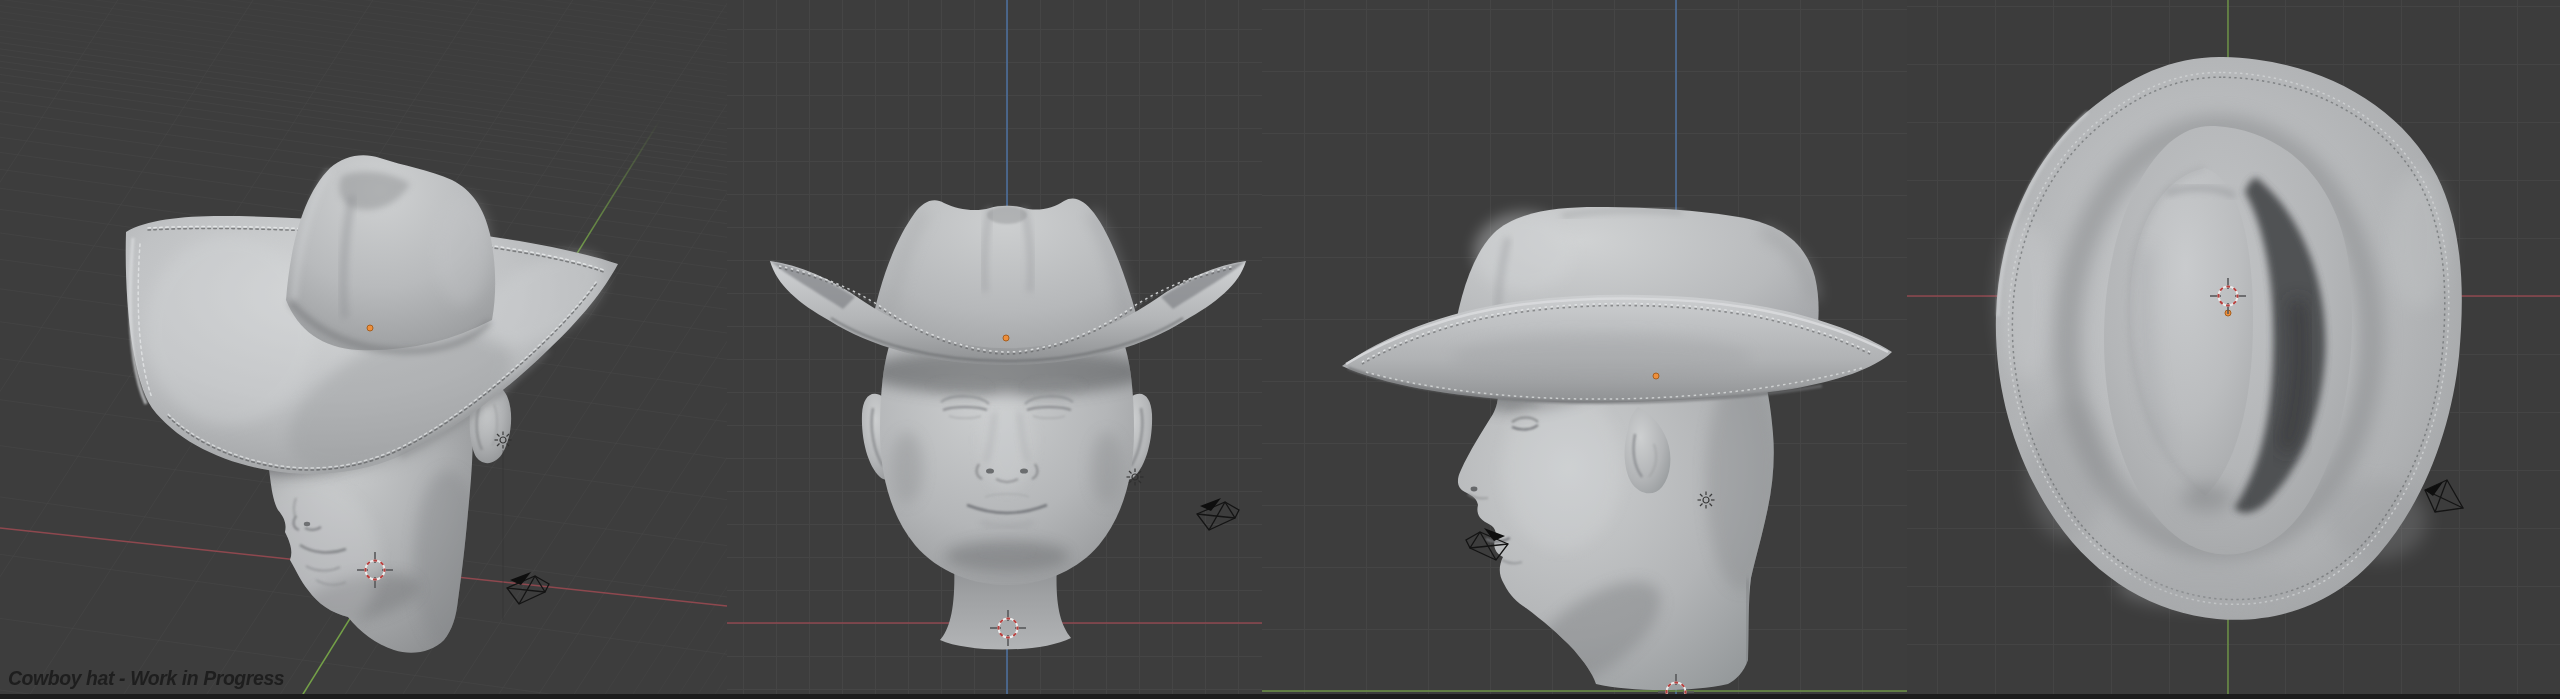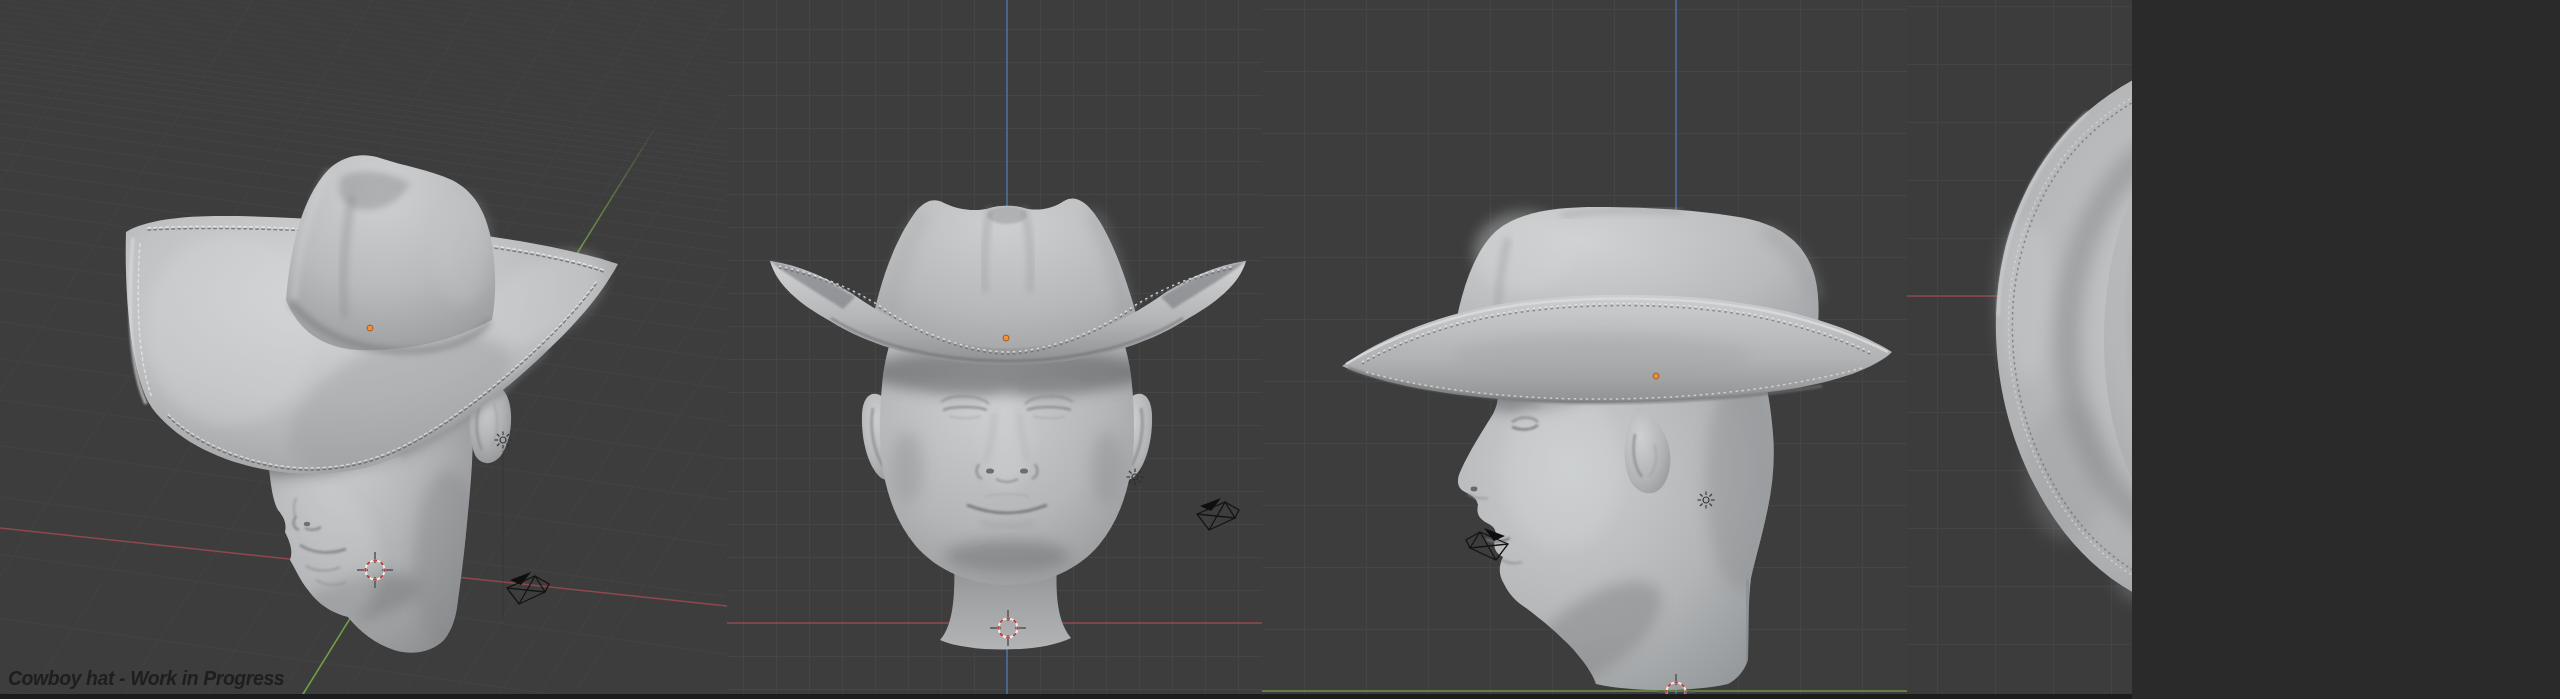--- a/index.html
+++ b/index.html
@@ -1,18 +1,18 @@
 <!DOCTYPE html>
 <html style="--viewport-bg: #3d3d3d; --grid-line: #474747; --axis-x: #9d4a52; --axis-y: #74a147; --axis-z: #4f77ad; --cursor-red: #b8403e; --cursor-white: #ebebeb; --origin-orange: #ee8f3b; --model-light: #d2d4d5; --model-mid: #b2b4b6; --model-dark: #7c7e80; --footer-bar: #1c1c1c; --watermark-text: #1e1e1e;"><head>
 <meta charset="utf-8">
 <title>3D Viewport Montage</title>
 <style>
   html,body{margin:0;padding:0;background:#2a2a2a;}
   body{width:2560px;height:699px;overflow:hidden;font-family:"Liberation Sans",sans-serif;}
-  #screen{position:relative;width:2132px;height:699px;background:var(--viewport-bg,#3d3d3d);overflow:hidden;}
+  #screen{position:relative;width:2560px;height:699px;background:var(--viewport-bg,#3d3d3d);overflow:hidden;}
   .vp{position:absolute;top:0;height:699px;overflow:hidden;}
   #vp1{left:0;width:727px;}
   #vp2{left:727px;width:535px;}
   #vp3{left:1262px;width:645px;}
   #vp4{left:1907px;width:653px;background:#3c3c3c;}
   .layer{position:absolute;left:0;top:0;width:100%;height:100%;display:block;}
   .grid-ortho{position:absolute;inset:0;
     background-image:
       linear-gradient(to right, var(--grid-line,#474747) 1px, transparent 1px),
       linear-gradient(to bottom, var(--grid-line,#474747) 1px, transparent 1px);

